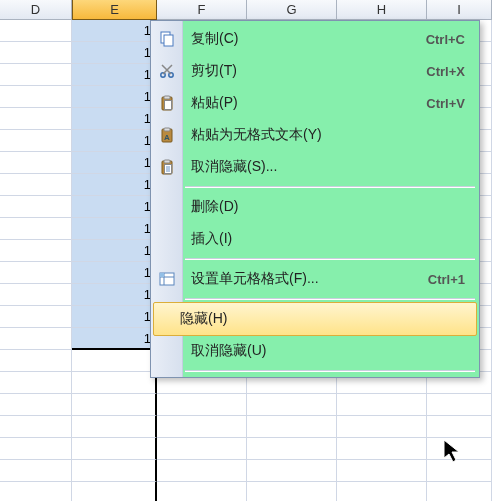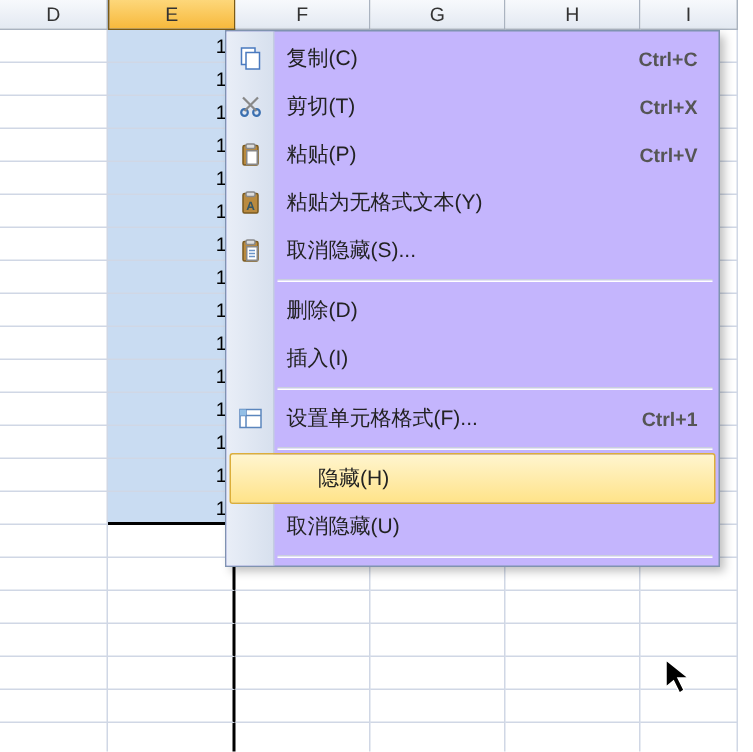--- a/index.html
+++ b/index.html
@@ -28,21 +28,21 @@
     flex: none; border-right: 1px solid #d0d7e5; border-bottom: 1px solid #d0d7e5;
     font-size: 13px; text-align: right; padding-right: 4px; line-height: 21px; color: #000;
   }
   .colE { background: #c9dcf2; border-right: 2px solid #000; }
   .dark-bottom .colE { border-bottom: 2px solid #000; }
   .below .colE { background: #fff; }
 
   
   .menu {
     position: absolute; left: 150px; top: 20px; width: 330px;
-    background: #c4b5fd; border: 1px solid #7f93b0;
+    background: #86efac; border: 1px solid #7f93b0;
     box-shadow: 3px 3px 6px rgba(0,0,0,.25);
     font-size: 14px; color: #222;
   }
   .icon-strip {
     position: absolute; left: 0; top: 0; bottom: 0; width: 32px;
     background: linear-gradient(to right,#e9eef7,#d7e0ee);
     border-right: 1px solid #c3cde0;
   }
   .menu-items { position: relative; padding: 2px 0; }
   .mi {
@@ -55,21 +55,21 @@
     position: absolute; left: 6px; top: 6px; width: 20px; height: 20px;
     display: flex; align-items: center; justify-content: center;
   }
   .sep {
     height: 0; margin: 3px 4px 3px 34px;
     border-top: 1px solid #c8cfdd; border-bottom: 1px solid #fff;
   }
   .mi.hover {
     background: linear-gradient(#fff5cf,#ffe389);
     border: 1px solid #dcae3a; border-radius: 2px;
-    margin: -1px 2px; padding-left: 58px; padding-right: 13px; height: 34px; justify-content: center;
+    margin: -1px 2px; padding-left: 26px; padding-right: 13px; height: 34px; justify-content: center;
   }
 
   
   .ic svg { width: 18px; height: 18px; }
   .cursor {
     position: absolute; left: 442px; top: 438px; width: 20px; height: 26px; pointer-events: none;
   }
 </style>
 </head>
 <body>

